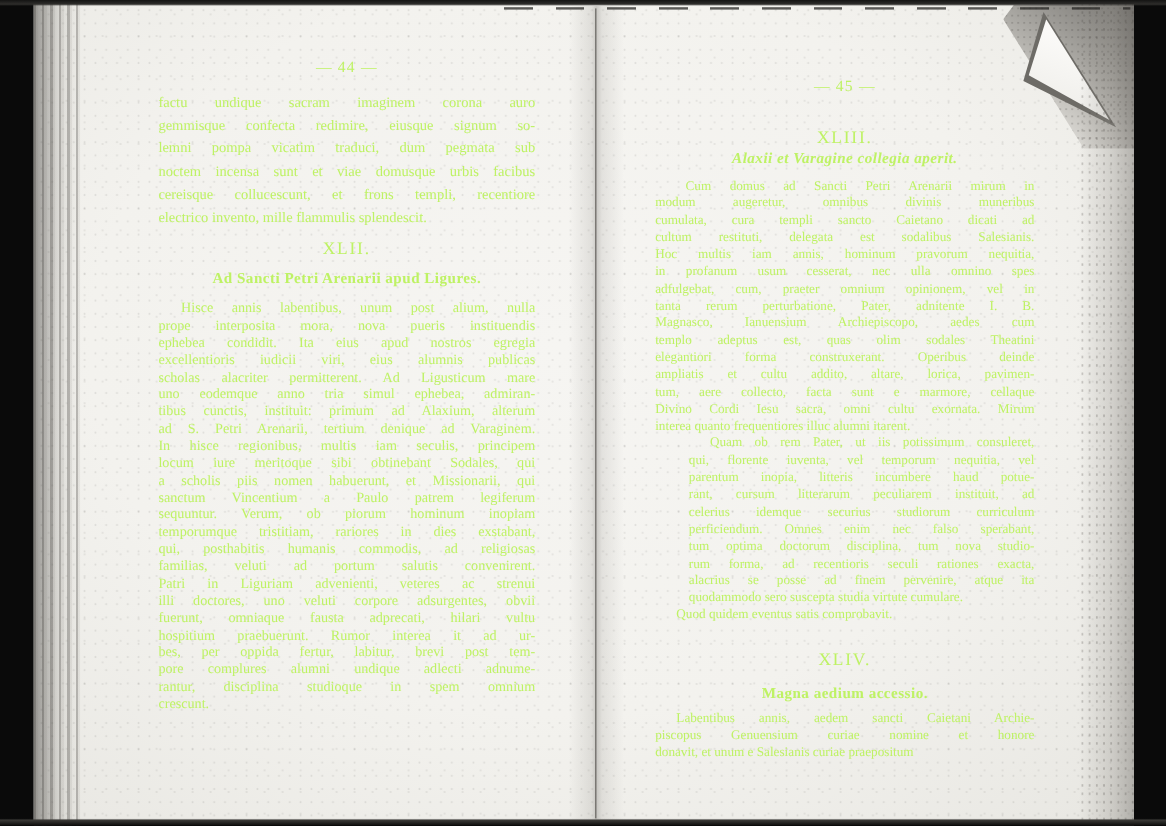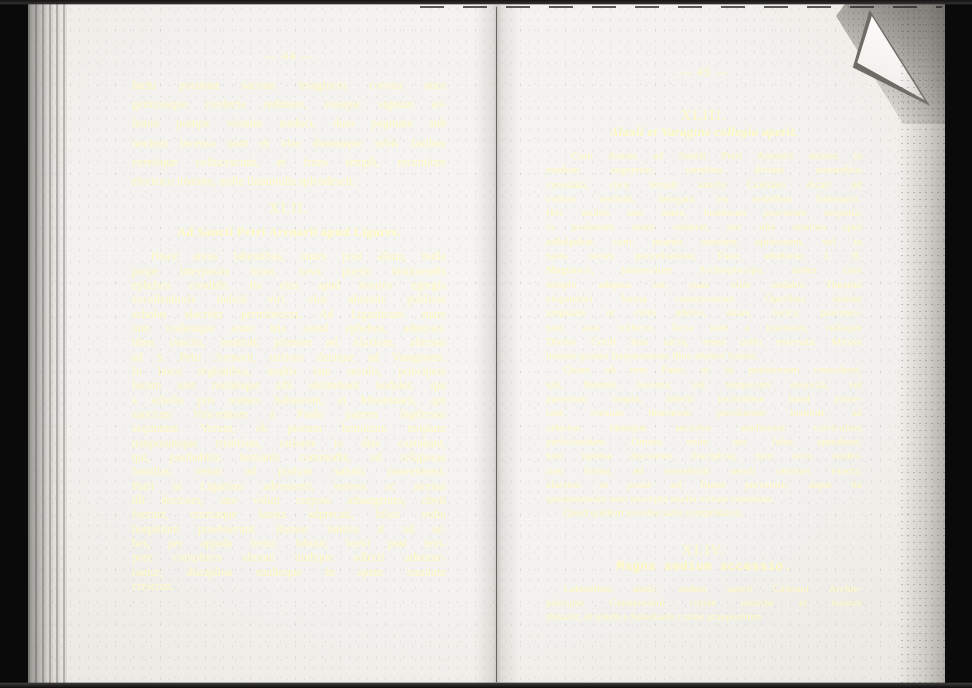--- a/index.html
+++ b/index.html
@@ -64,21 +64,21 @@
     position:absolute;inset:0;background:#6d6b66;
     clip-path:polygon(15% 53%, 30% 5%, 84% 85%);
   }
   .curl-fold{
     position:absolute;inset:0;
     background:linear-gradient(200deg,#fbfaf8 30%, #efeeea 70%, #dcdad5);
     clip-path:polygon(19% 49%, 32% 10%, 79% 80%);
   }
 
   
-  .page{position:absolute;color:#fef9c3;z-index:3;}
+  .page{position:absolute;color:#bef264;z-index:3;}
   .page-left{left:132px;top:48px;width:314px;}
   .page-right{left:546px;top:64px;width:316px;}
   .page-number{text-align:center;font-size:13px;line-height:16px;letter-spacing:1px;}
   .page-left .page-number{margin-bottom:12px;}
 
   .line{text-align:justify;text-align-last:justify;}
   .line.last{text-align-last:left;}
   .para.indent .line:first-child{text-indent:1.6em;}
   .page-right .b2.para .line:first-child{text-indent:2.3em;}
 
@@ -87,24 +87,24 @@
 
   .page-left .b0{font-size:12.1px;line-height:19.2px;}
   .page-left .b1{margin-top:9px;}
   .page-left .b2{margin-top:8px;}
   .page-left .b3{margin-top:10px;font-size:11.8px;line-height:14.35px;}
 
   .page-right .para{font-size:11px;line-height:14.3px;}
   .page-right .b0{margin-top:27px;}
   .page-right .b1{margin-top:1px;font-style:italic;}
   .page-right .b2{margin-top:9px;}
-  .page-right .b3{margin-top:0;}
+  .page-right .b3{margin-top:0;margin-left:28px;}
   .page-right .b4{margin-top:0;}
   .page-right .b5{margin-top:22px;}
-  .page-right .b6{margin-top:1px;font-family:Liberation Mono, monospace;}
+  .page-right .b6{margin-top:12px;}
   .page-right .b7{margin-top:7px;}
 </style>
 </head>
 <body>
 
 <div class="scan">
   <div class="paper"></div>
 
   <div class="gutter-shade"></div>
   <div class="gutter-line"></div>
@@ -112,21 +112,21 @@
   <div class="curl">
     <div class="curl-shadow"></div>
     <div class="curl-fold-edge"></div>
     <div class="curl-fold"></div>
   </div>
 
   <div class="page page-left">
     <div class="page-number">— 44 —</div>
     <div class="blocks">
         <div class="block b0 para">
-          <div class="line">factu putarunt sacram imaginem corona auro</div>
+          <div class="line">factu undique sacram imaginem corona auro</div>
           <div class="line">gemmisque confecta redimire, eiusque signum so-</div>
           <div class="line">lemni pompa vicatim traduci, dum pegmata sub</div>
           <div class="line">noctem incensa sunt et viae domusque urbis facibus</div>
           <div class="line">cereisque collucescunt, et frons templi, recentiore</div>
           <div class="line last">electrico invento, mille flammulis splendescit.</div>
         </div>
         <div class="block b1 chapter">XLII.</div>
         <div class="block b2 heading">Ad Sancti Petri Arenarii apud Ligures.</div>
         <div class="block b3 para indent">
           <div class="line">Hisce annis labentibus, unum post alium, nulla</div>

